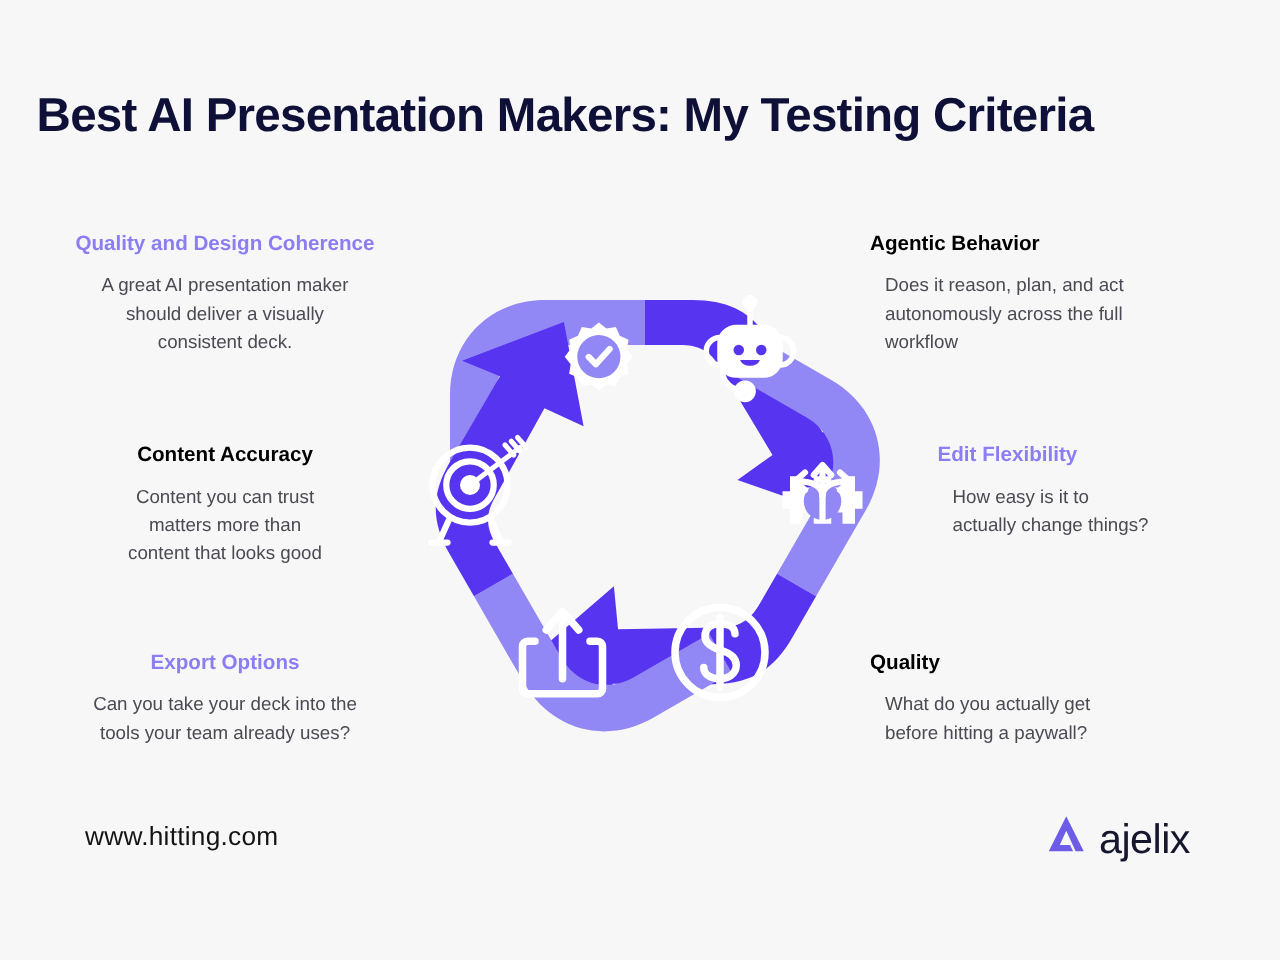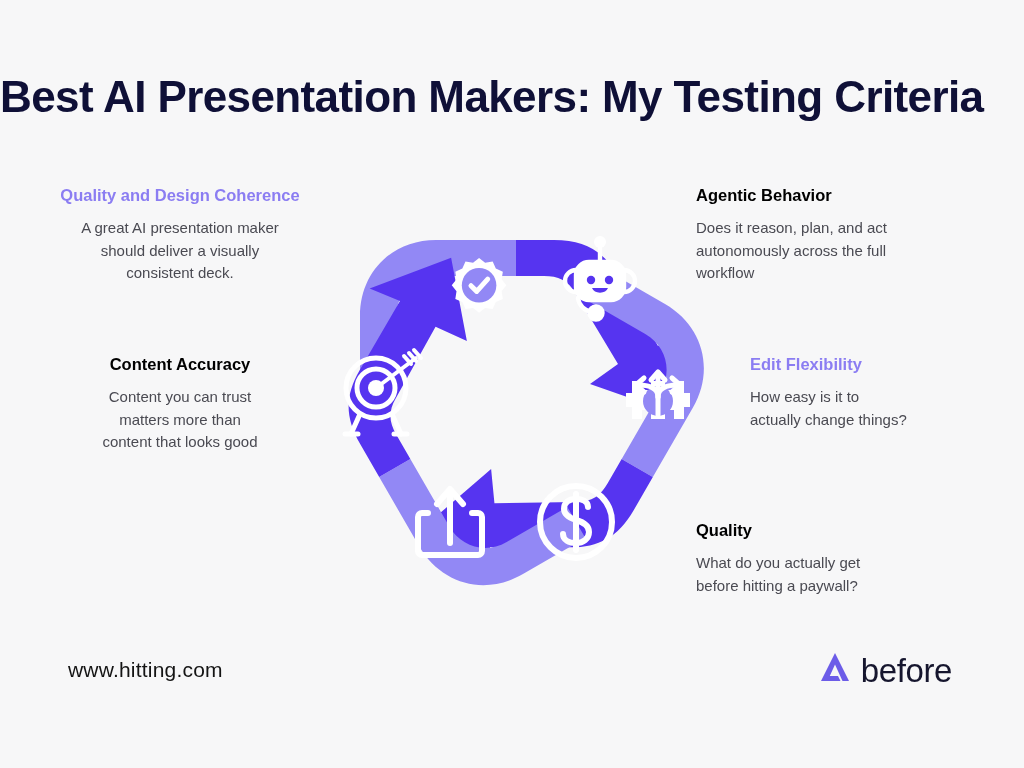--- a/index.html
+++ b/index.html
@@ -19,21 +19,21 @@
     inset: 0;
   }
 
   
   .title {
     position: absolute;
     left: 0;
     top: 72px;
     width: 904px;
     text-align: center;
-    font-size: 44px;
+    font-size: 38px;
     font-weight: bold;
     letter-spacing: -0.6px;
     color: #0f1037;
     white-space: nowrap;
   }
 
   
   .block {
     position: absolute;
     width: 300px;
@@ -41,21 +41,21 @@
   .block .heading {
     font-size: 16.5px;
     font-weight: bold;
     margin: 0 0 11px 0;
     line-height: 1.2;
   }
   .block .body {
     font-size: 15px;
     line-height: 1.52;
     color: #4a4a52;
-    margin: 0;
+    margin: 12px;
     white-space: pre-line;
   }
   .left  { text-align: center; }
   .right { text-align: left; }
 
   .h-light { color: #8b7df2; }
   .h-dark  { color: #000000; }
 
   
   #blk-quality  { left: 30px;  top: 186px; }
@@ -117,20 +117,23 @@
   </div>
 
   <div class="block left" id="blk-content">
     <p class="heading h-dark">Content Accuracy</p>
     <p class="body">Content you can trust
 matters more than
 content that looks good</p>
   </div>
 
   <div class="block left" id="blk-export">
+    <p class="heading h-light">Export Options</p>
+    <p class="body">Can you take your deck into the
+tools your team already uses?</p>
   </div>
 
   <div class="block right" id="blk-agentic">
     <p class="heading h-dark">Agentic Behavior</p>
     <p class="body">Does it reason, plan, and act
 autonomously across the full
 workflow</p>
   </div>
 
   <div class="block right" id="blk-edit">
@@ -281,16 +284,16 @@
   </div>
 
   <div class="url">www.hitting.com</div>
 
   <div class="logo">
     <span class="mark">
       <svg width="34" height="34" viewBox="0 0 34 34">
         <path d="M17 3 L31 31 H24.5 L17 14.5 L11.8 26 H20 L22.5 31 H3 Z" fill="#6c5ce8"></path>
       </svg>
     </span>
-    <span class="word">before</span>
+    <span class="word">ajelix</span>
   </div>
 
 </div>
 
 </body></html>

